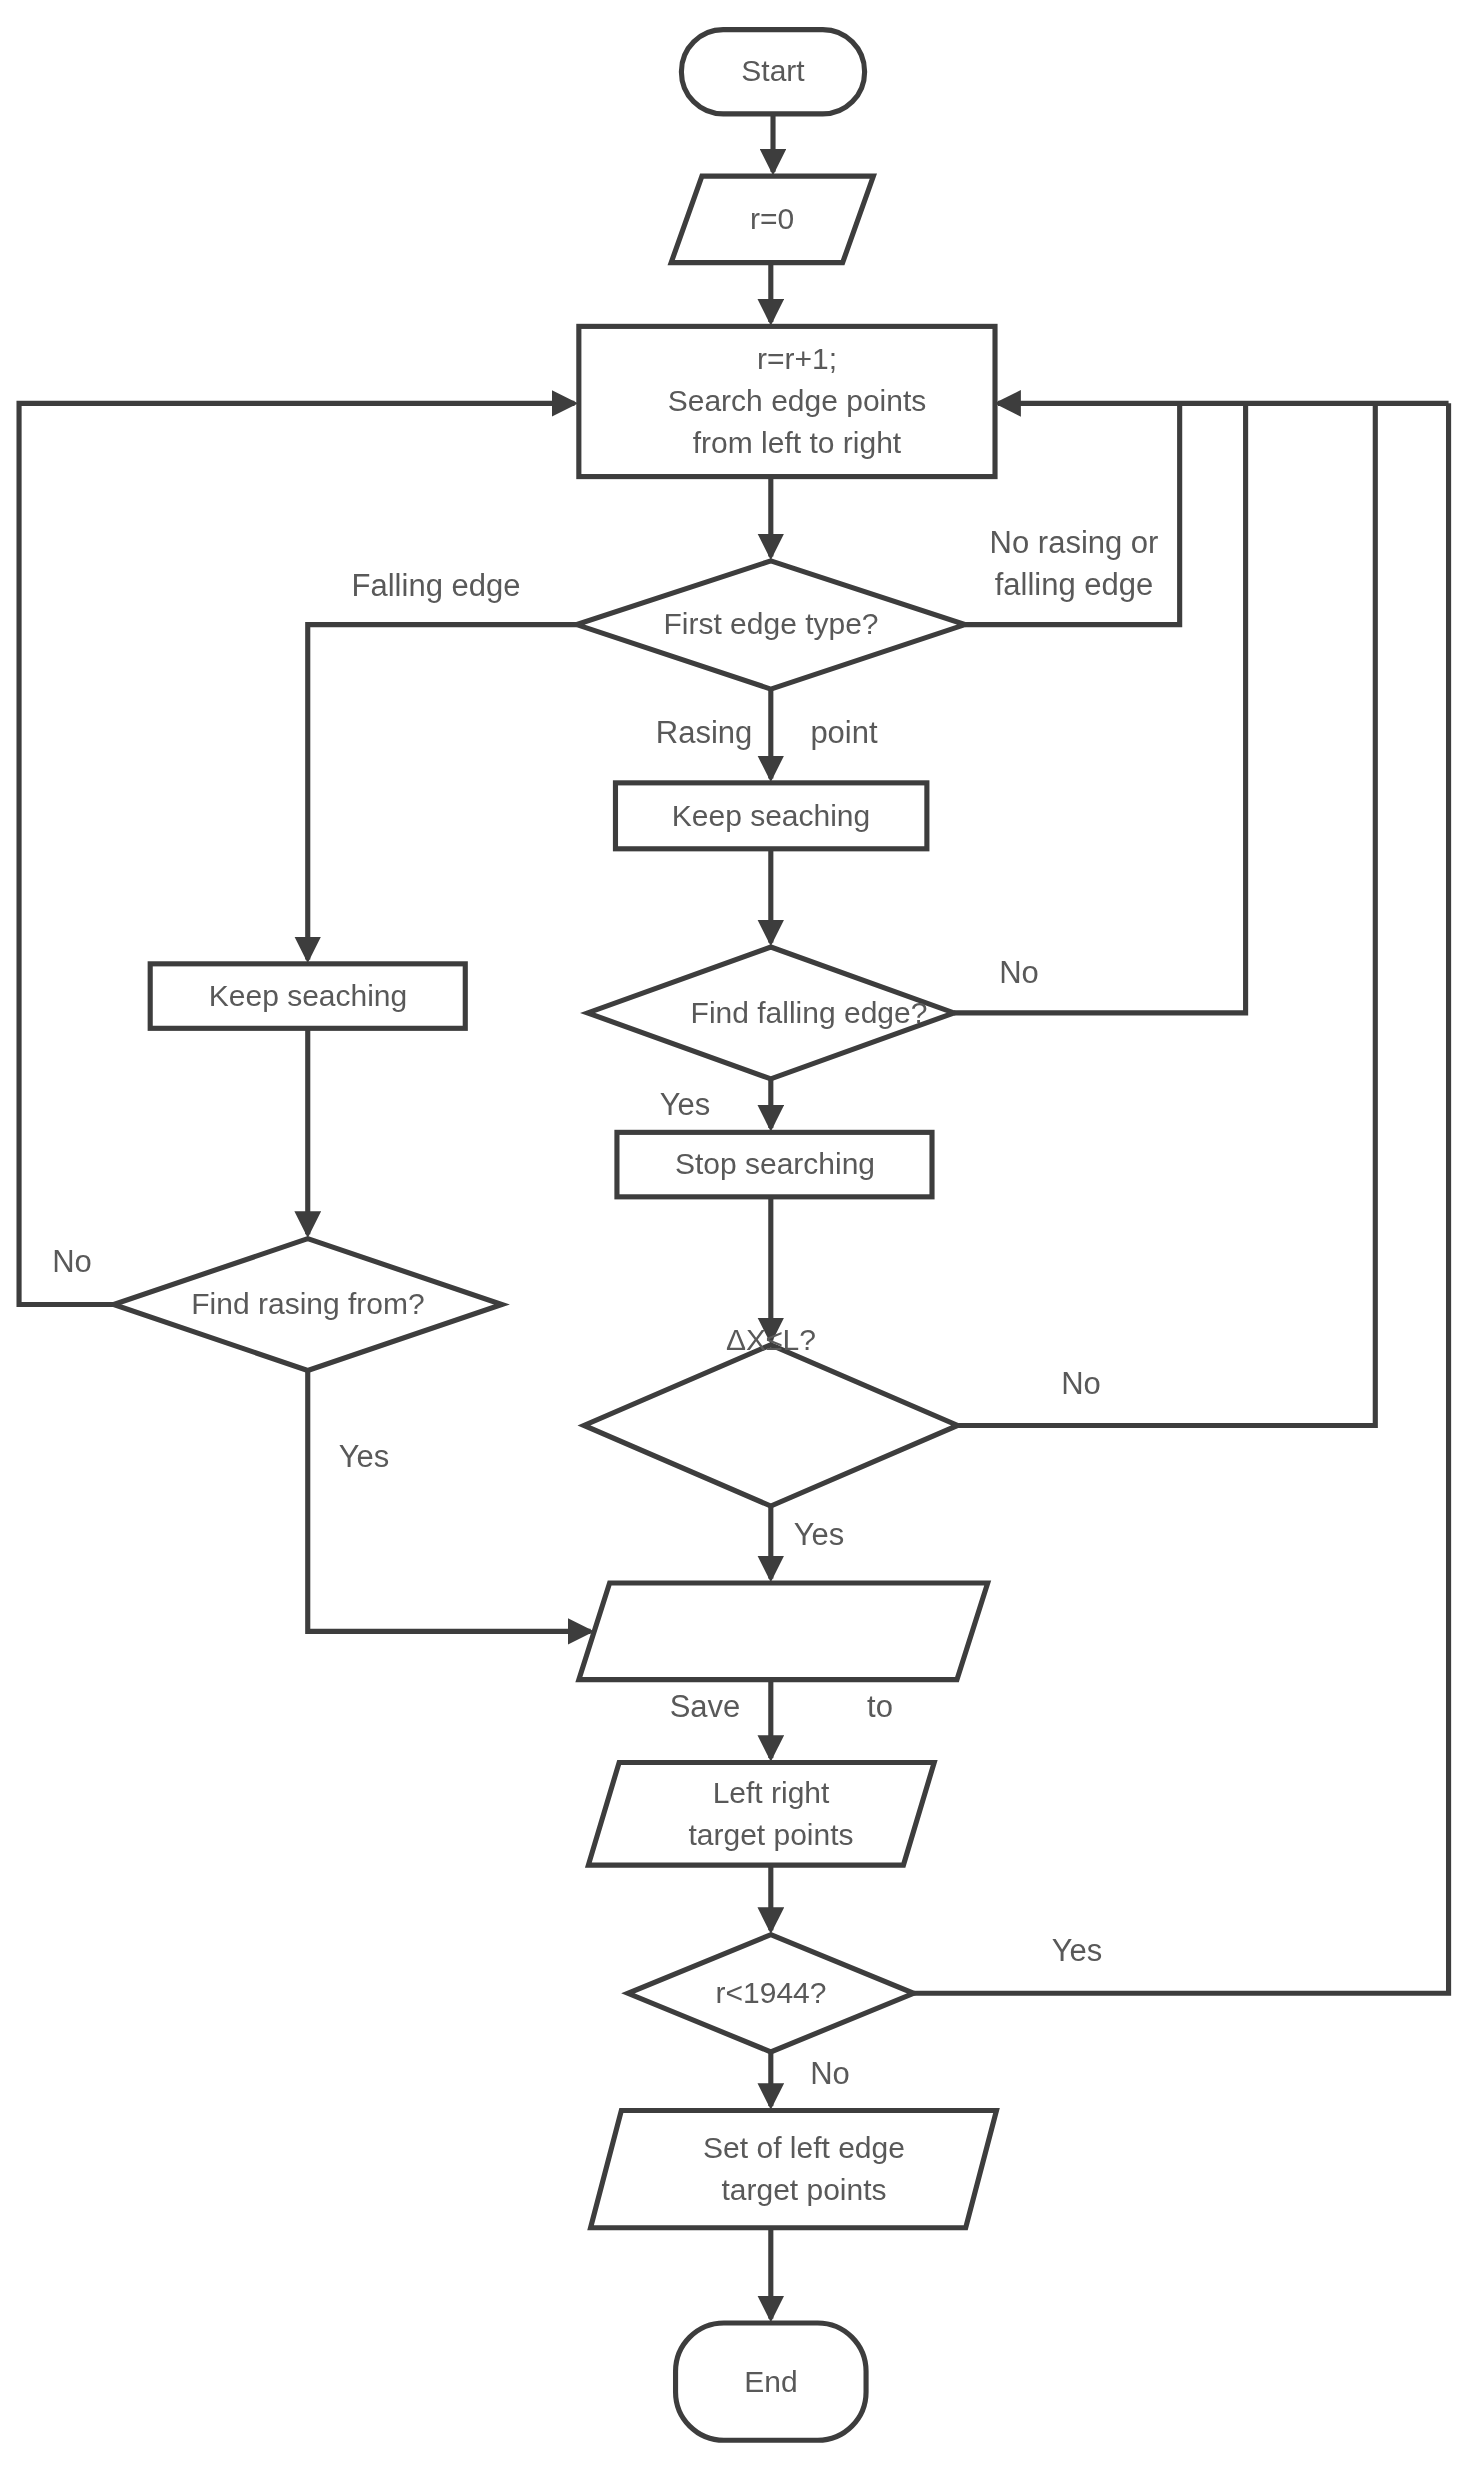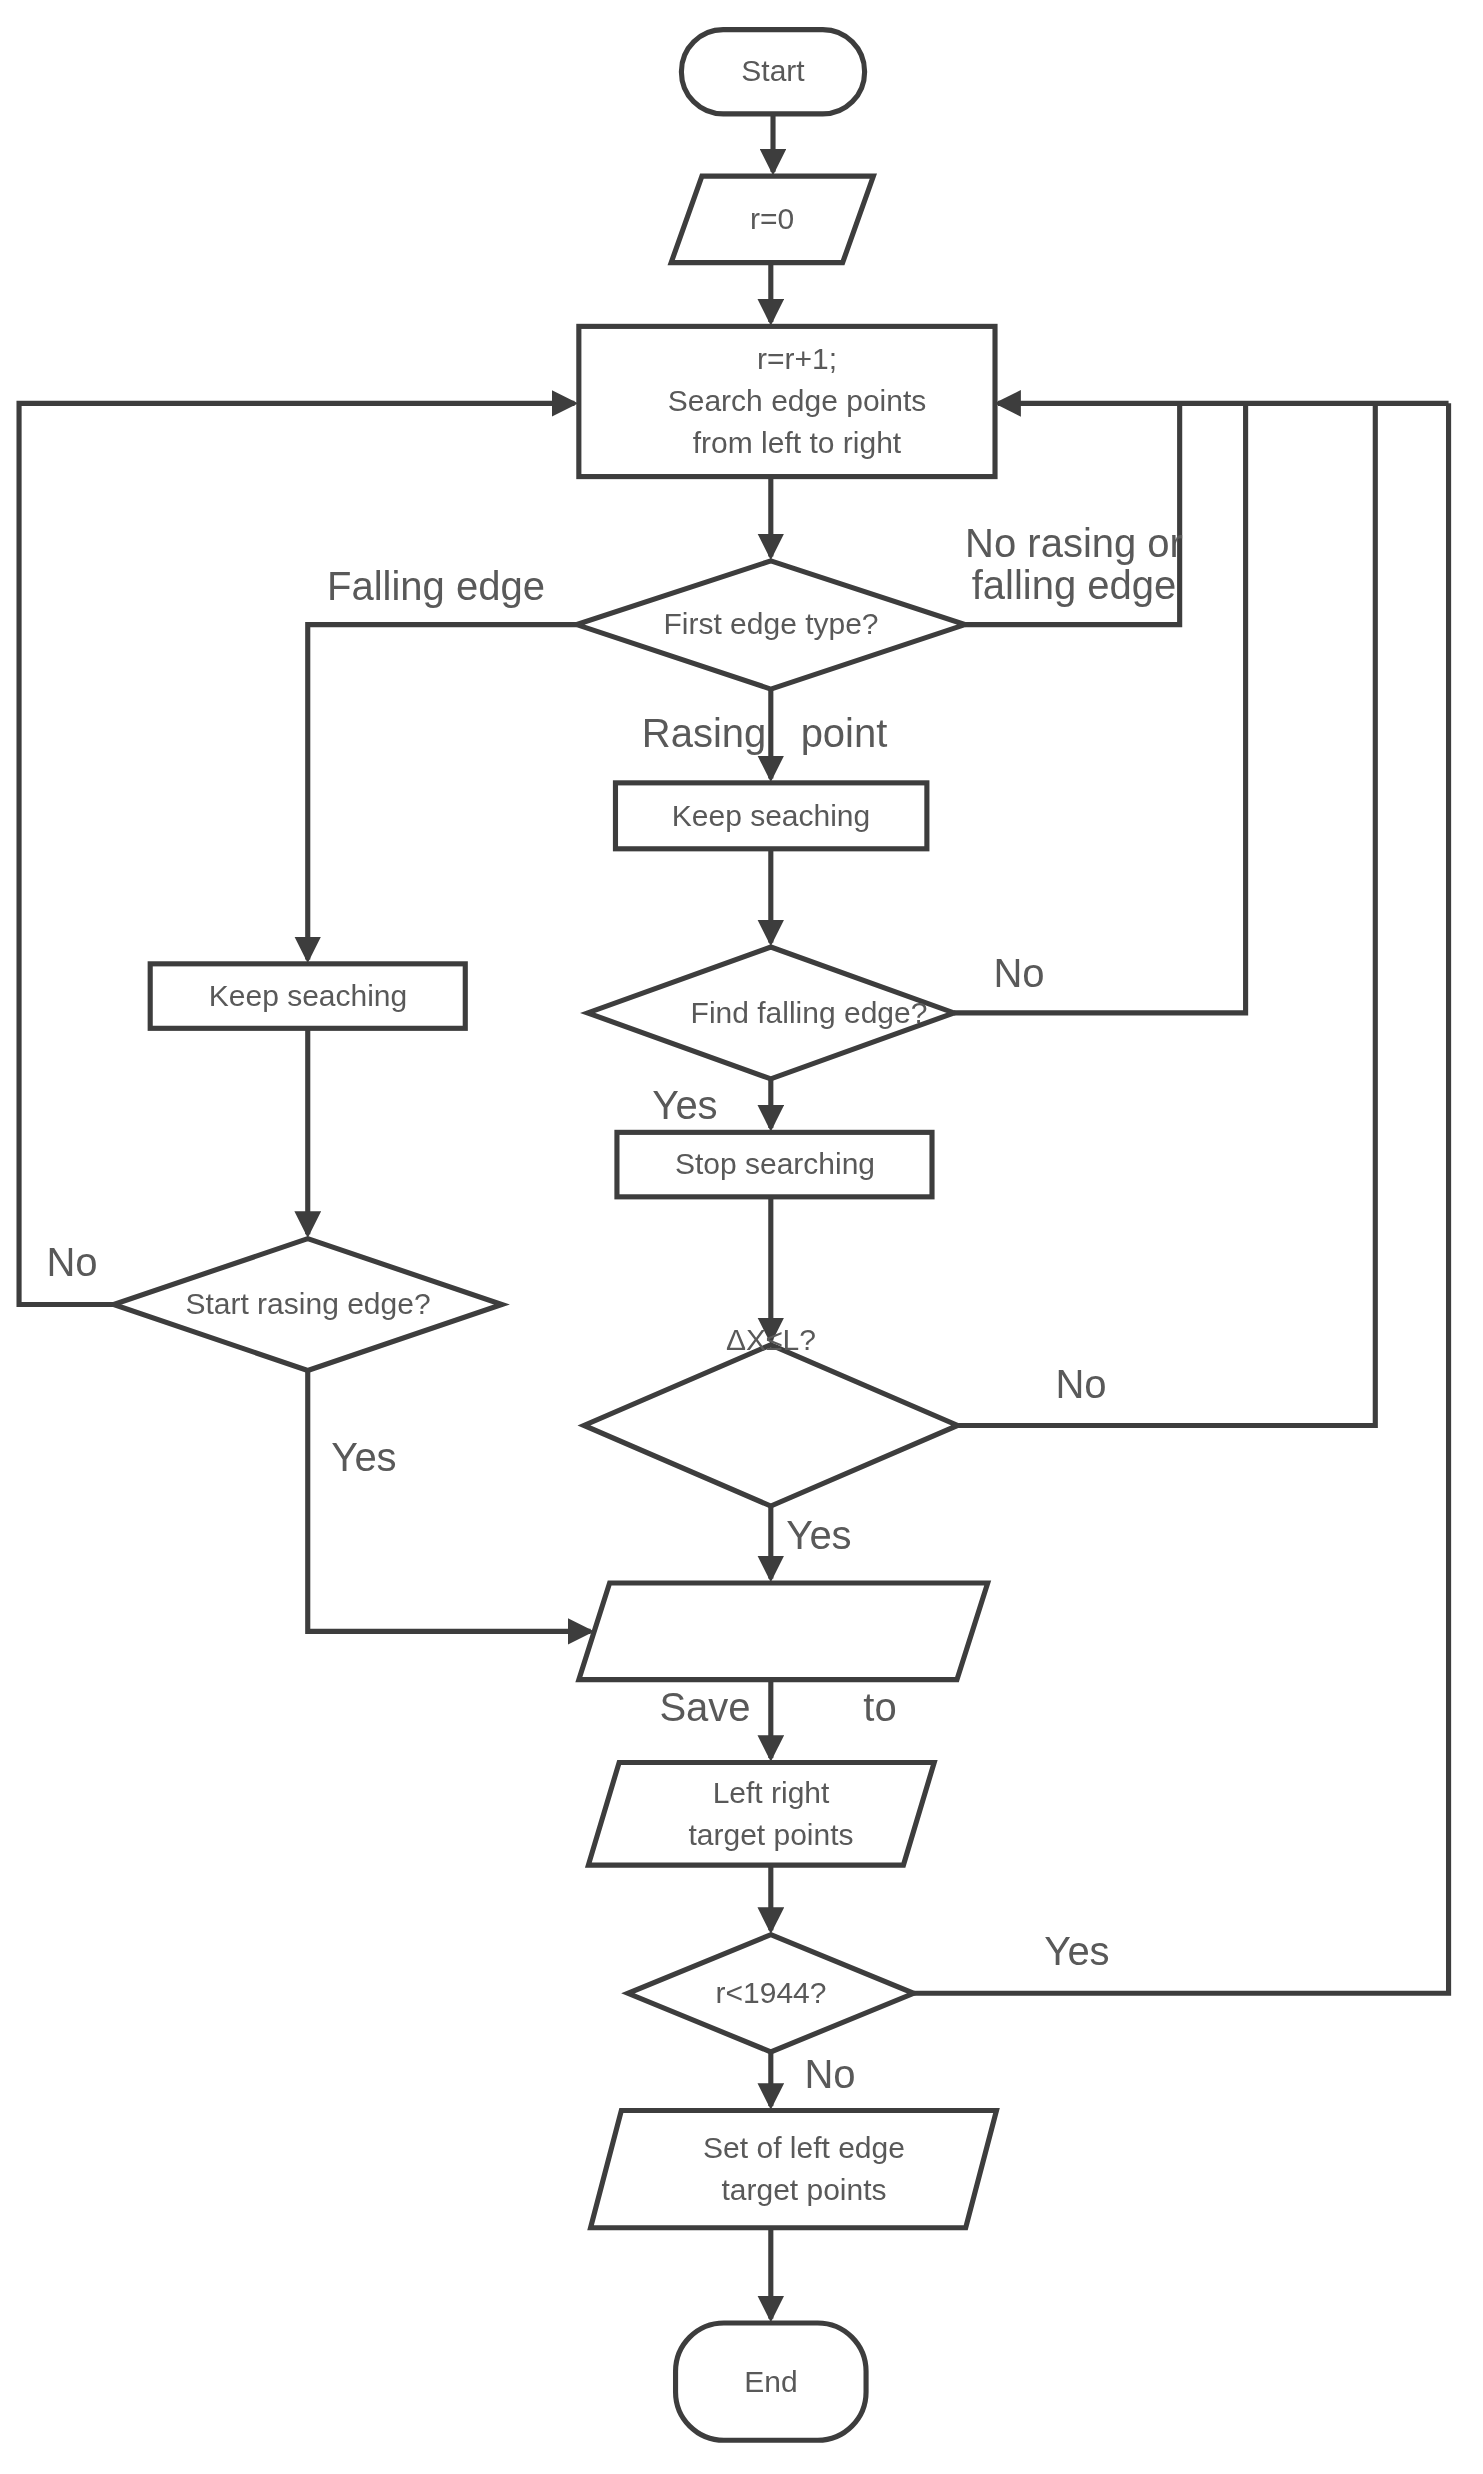--- a/index.html
+++ b/index.html
@@ -25,21 +25,21 @@
     transform: translate(-50%, -50%);
     color: #595959;
     font-size: 30px;
     line-height: 42px;
     text-align: center;
     white-space: nowrap;
     font-weight: 400;
   }
   .lbl span { display: block; margin-left: 20px; }
   .edge-lbl {
-    font-size: 40px;
+    font-size: 31px;
     color: #595959;
   }
 </style>
 </head>
 <body>
 
 <div class="canvas">
 
   <svg width="1483" height="2475" viewBox="0 0 2024 3377">
     <defs>
@@ -100,21 +100,21 @@
     <span>r=r+1;</span>
     <span>Search edge points</span>
     <span>from left to right</span>
   </div>
 
   <div class="lbl" style="left:771px; top:624px;">First edge type?</div>
   <div class="lbl" style="left:771px; top:816px;">Keep seaching</div>
   <div class="lbl" style="left:771px; top:1013px;margin-left:38px;">Find falling edge?</div>
   <div class="lbl" style="left:308px;  top:996px;">Keep seaching</div>
   <div class="lbl" style="left:775px; top:1164px;">Stop searching</div>
-  <div class="lbl" style="left:308px;  top:1304px;">Start rasing edge?</div>
+  <div class="lbl" style="left:308px;  top:1304px;">Find rasing from?</div>
   <div class="lbl" style="left:771px; top:1340px;">ΔX≤L?</div>
 
 
   <div class="lbl" style="left:761px; top:1814px;">
     <span>Left right</span>
     <span>target points</span>
   </div>
 
   <div class="lbl" style="left:771px; top:1993px;">r&lt;1944?</div>
 

